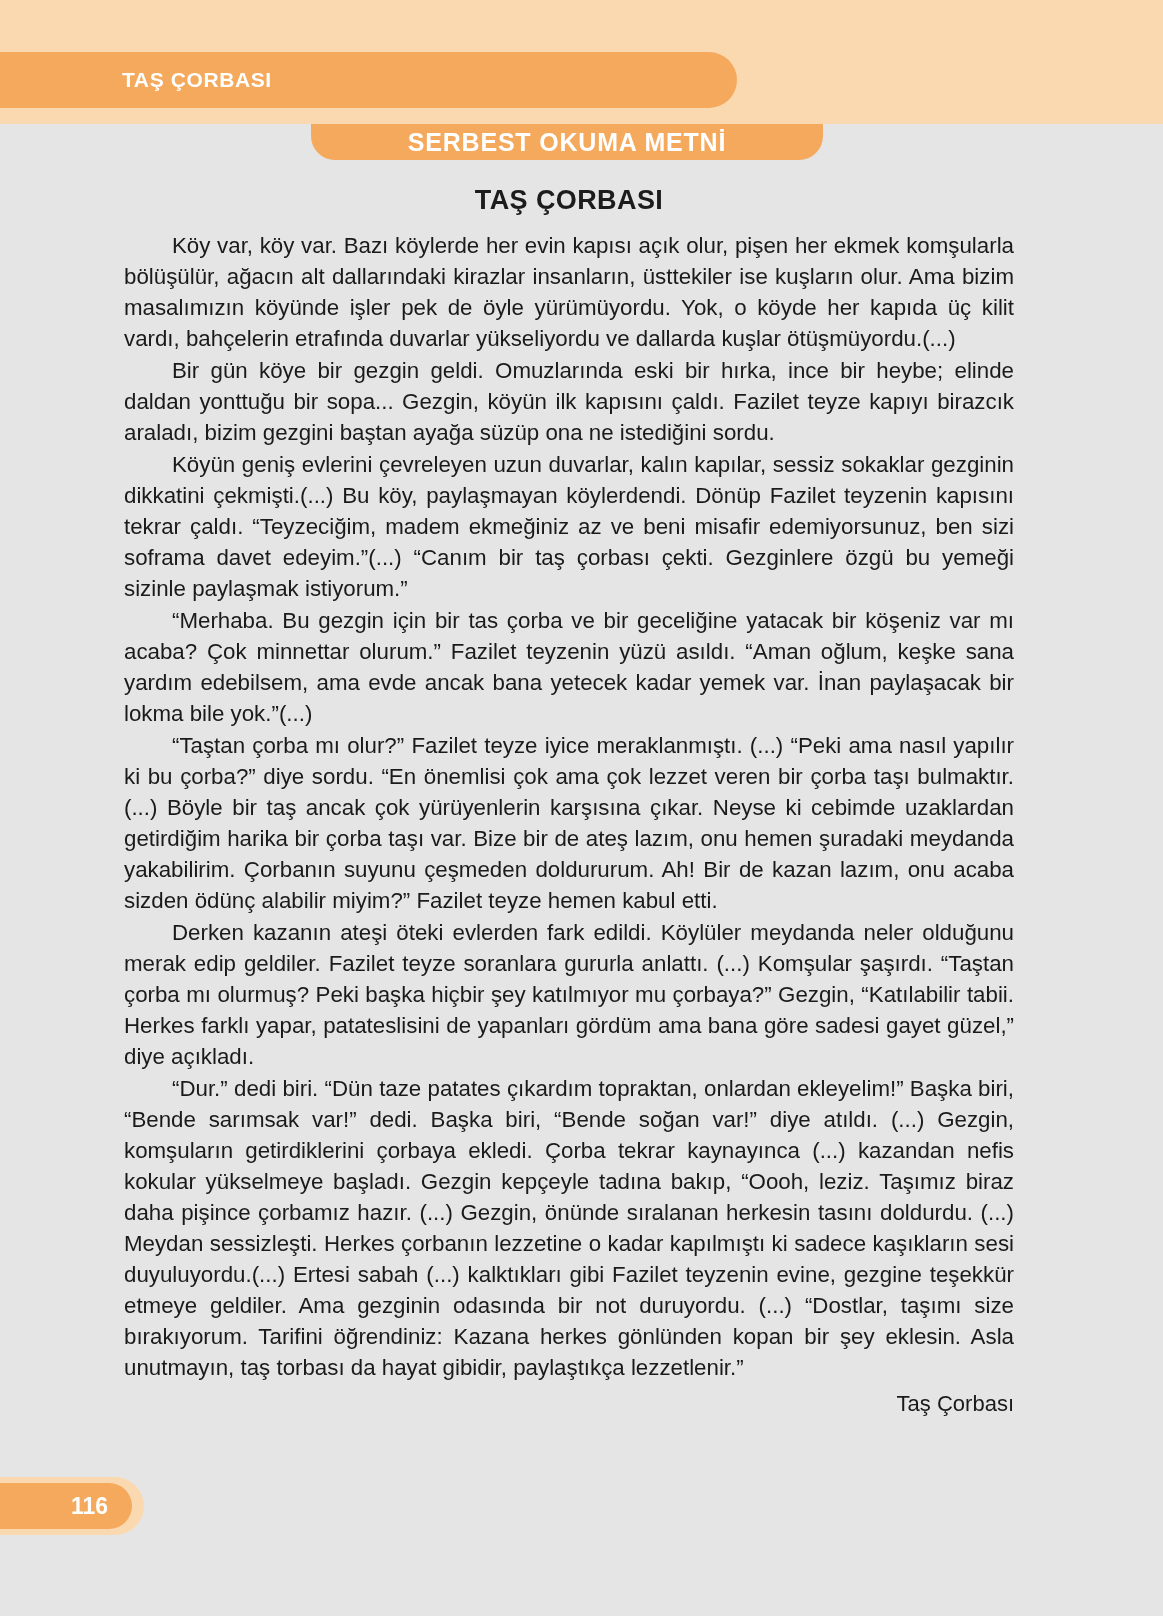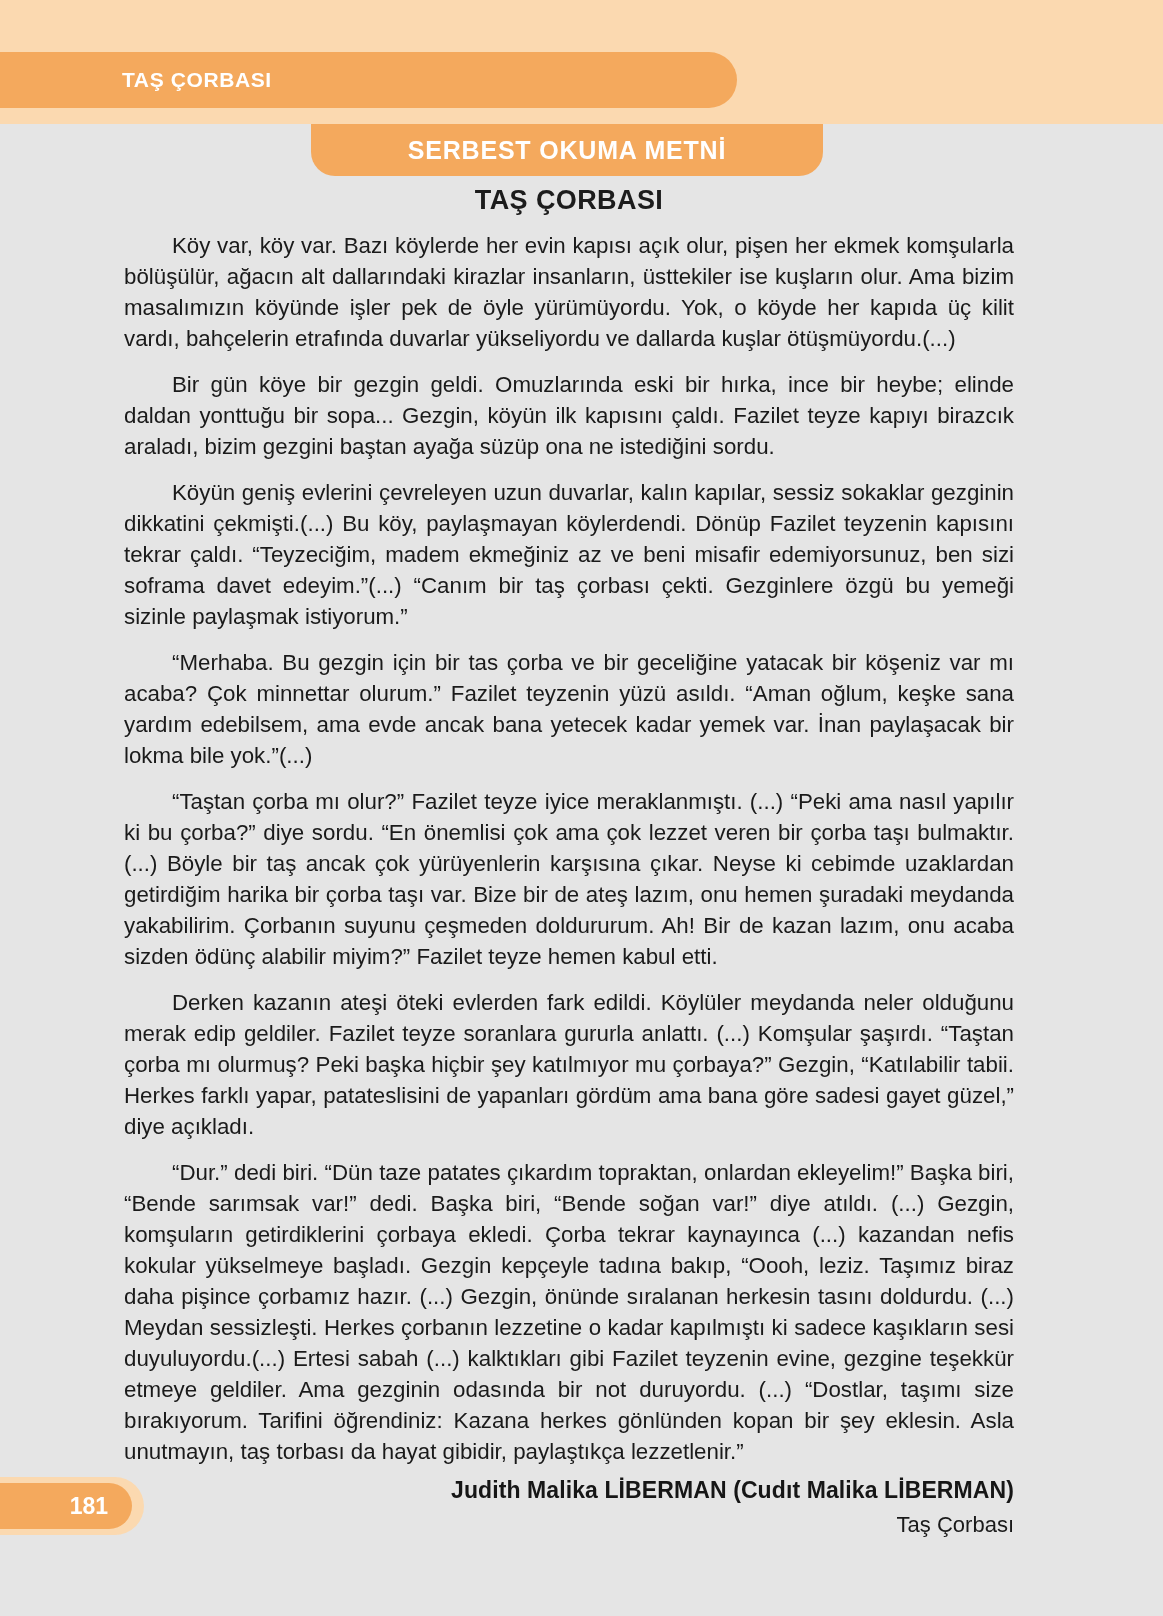--- a/index.html
+++ b/index.html
@@ -47,21 +47,21 @@
     margin-left: 122px;
     white-space: nowrap;
   }
 
   
   .section-banner {
     position: absolute;
     left: 311px;
     top: 124px;
     width: 512px;
-    height: 52px;
+    height: 36px;
     background: #f4a95d;
     border-bottom-left-radius: 24px;
     border-bottom-right-radius: 24px;
     display: flex;
     align-items: center;
     justify-content: center;
   }
   .section-banner-label {
     color: #ffffff;
     font-size: 25px;
@@ -89,21 +89,21 @@
     font-size: 22.3px;
     line-height: 31px;
     color: #1a1a1a;
     text-align: justify;
     text-align-last: left;
     margin: 0;
     text-indent: 48px;
     hyphens: none;
   }
   .para + .para {
-    margin-top: 15px;
+    margin-top: 1px;
   }
 
   
   .attribution {
     margin-top: 10px;
     text-align: right;
     font-size: 23px;
     font-weight: 700;
     color: #161616;
     letter-spacing: 0.1px;
@@ -167,24 +167,23 @@
     <h1 class="doc-title">TAŞ ÇORBASI</h1>
 
     <p class="para">Köy var, köy var. Bazı köylerde her evin kapısı açık olur, pişen her ekmek komşularla bölüşülür, ağacın alt dallarındaki kirazlar insanların, üsttekiler ise kuşların olur. Ama bizim masalımızın köyünde işler pek de öyle yürümüyordu. Yok, o köyde her kapıda üç kilit vardı, bahçelerin etrafında duvarlar yükseliyordu ve dallarda kuşlar ötüşmüyordu.(...)</p>
     <p class="para">Bir gün köye bir gezgin geldi. Omuzlarında eski bir hırka, ince bir heybe; elinde daldan yonttuğu bir sopa... Gezgin, köyün ilk kapısını çaldı. Fazilet teyze kapıyı birazcık araladı, bizim gezgini baştan ayağa süzüp ona ne istediğini sordu.</p>
     <p class="para">Köyün geniş evlerini çevreleyen uzun duvarlar, kalın kapılar, sessiz sokaklar gezginin dikkatini çekmişti.(...) Bu köy, paylaşmayan köylerdendi. Dönüp Fazilet teyzenin kapısını tekrar çaldı. “Teyzeciğim, madem ekmeğiniz az ve beni misafir edemiyorsunuz, ben sizi soframa davet edeyim.”(...) “Canım bir taş çorbası çekti. Gezginlere özgü bu yemeği sizinle paylaşmak istiyorum.”</p>
     <p class="para">“Merhaba. Bu gezgin için bir tas çorba ve bir geceliğine yatacak bir köşeniz var mı acaba? Çok minnettar olurum.” Fazilet teyzenin yüzü asıldı. “Aman oğlum, keşke sana yardım edebilsem, ama evde ancak bana yetecek kadar yemek var. İnan paylaşacak bir lokma bile yok.”(...)</p>
     <p class="para">“Taştan çorba mı olur?” Fazilet teyze iyice meraklanmıştı. (...) “Peki ama nasıl yapılır ki bu çorba?” diye sordu. “En önemlisi çok ama çok lezzet veren bir çorba taşı bulmaktır. (...) Böyle bir taş ancak çok yürüyenlerin karşısına çıkar. Neyse ki cebimde uzaklardan getirdiğim harika bir çorba taşı var. Bize bir de ateş lazım, onu hemen şuradaki meydanda yakabilirim. Çorbanın suyunu çeşmeden doldururum. Ah! Bir de kazan lazım, onu acaba sizden ödünç alabilir miyim?” Fazilet teyze hemen kabul etti.</p>
     <p class="para">Derken kazanın ateşi öteki evlerden fark edildi. Köylüler meydanda neler olduğunu merak edip geldiler. Fazilet teyze soranlara gururla anlattı. (...) Komşular şaşırdı. “Taştan çorba mı olurmuş? Peki başka hiçbir şey katılmıyor mu çorbaya?” Gezgin, “Katılabilir tabii. Herkes farklı yapar, patateslisini de yapanları gördüm ama bana göre sadesi gayet güzel,” diye açıkladı.</p>
     <p class="para">“Dur.” dedi biri. “Dün taze patates çıkardım topraktan, onlardan ekleyelim!” Başka biri, “Bende sarımsak var!” dedi. Başka biri, “Bende soğan var!” diye atıldı. (...) Gezgin, komşuların getirdiklerini çorbaya ekledi. Çorba tekrar kaynayınca (...) kazandan nefis kokular yükselmeye başladı. Gezgin kepçeyle tadına bakıp, “Oooh, leziz. Taşımız biraz daha pişince çorbamız hazır. (...) Gezgin, önünde sıralanan herkesin tasını doldurdu. (...) Meydan sessizleşti. Herkes çorbanın lezzetine o kadar kapılmıştı ki sadece kaşıkların sesi duyuluyordu.(...) Ertesi sabah (...) kalktıkları gibi Fazilet teyzenin evine, gezgine teşekkür etmeye geldiler. Ama gezginin odasında bir not duruyordu. (...) “Dostlar, taşımı size bırakıyorum. Tarifini öğrendiniz: Kazana herkes gönlünden kopan bir şey eklesin. Asla unutmayın, taş torbası da hayat gibidir, paylaştıkça lezzetlenir.”</p>
 
-    <div class="attribution">Judith Malika LİBERMAN (Cudıt Malika LİBERMAN)</div>
 
     <div class="source">Taş Çorbası</div>
 
   </div>
 
   <div class="page-chip-outer"></div>
   <div class="page-chip-inner">
-    <span class="page-number">181</span>
+    <span class="page-number">116</span>
   </div>
 
 </div>
 
 </body></html>

